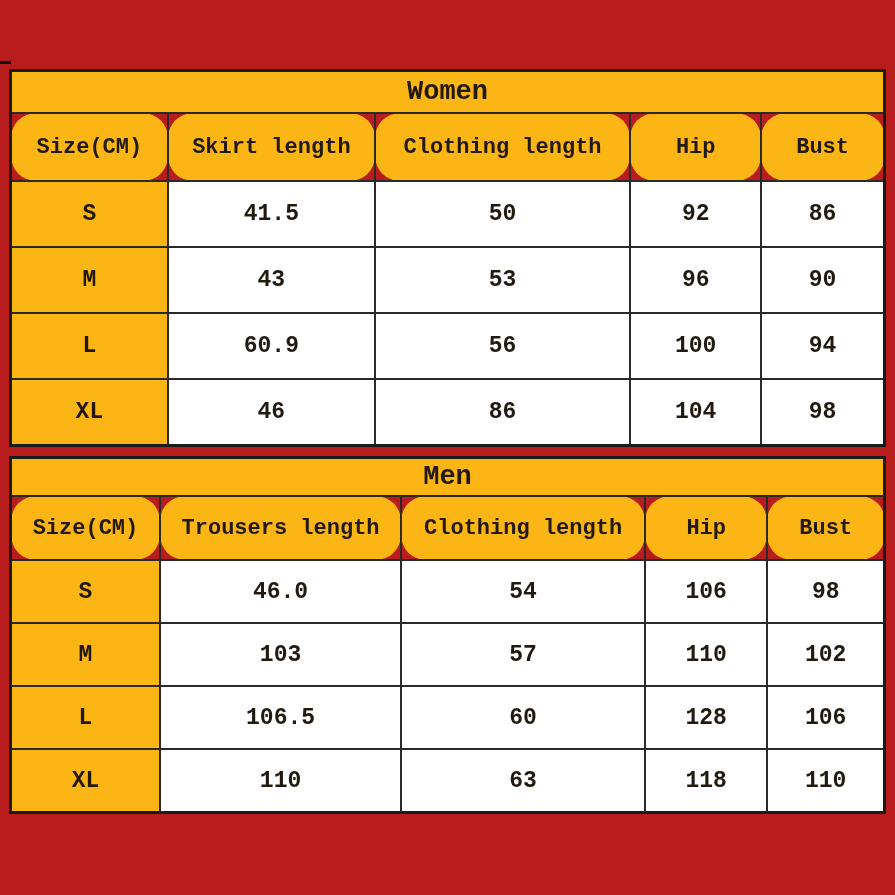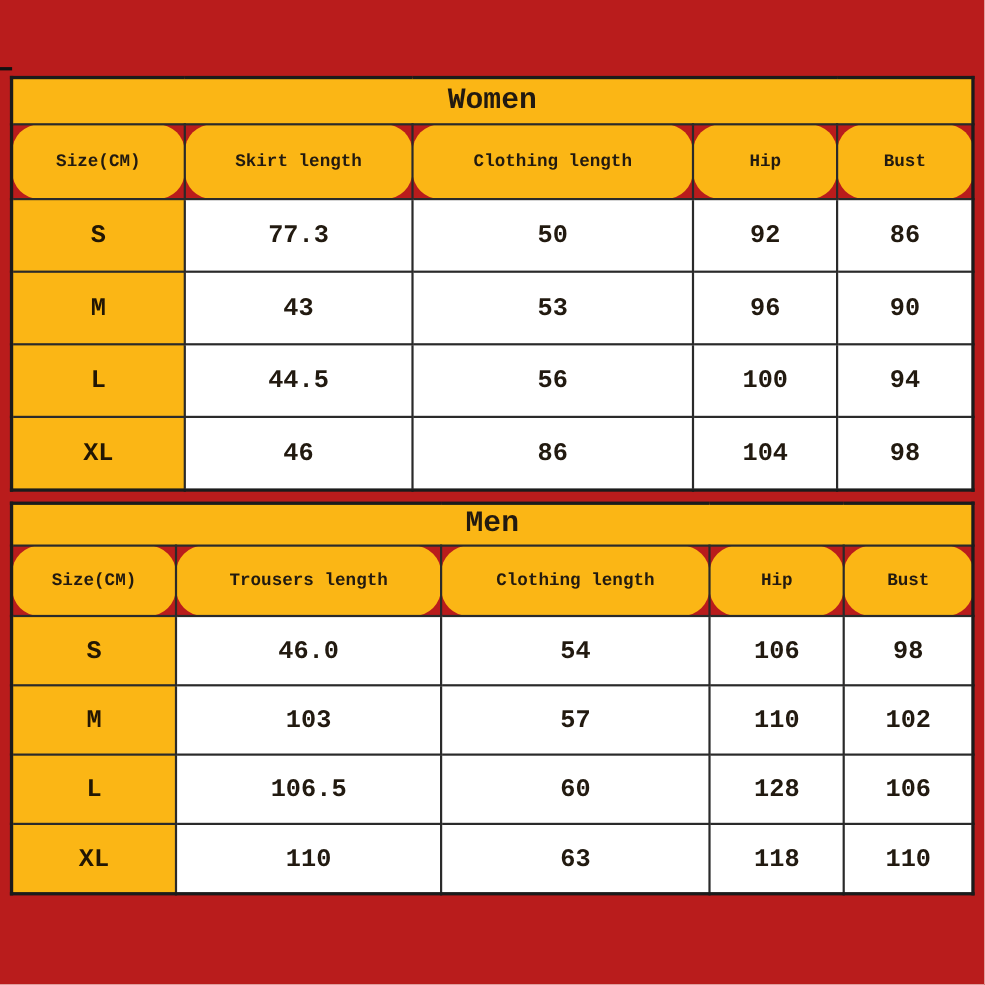--- a/index.html
+++ b/index.html
@@ -39,21 +39,21 @@
   }
   .title-row td {
     background: #FBB615;
     font-size: 27px;
     color: #221604;
   }
   table.women .title-row td { height: 40px; }
   table.men   .title-row td { height: 36px; }
   .header-row th {
     background: #FBB615;
-    font-size: 16px;
+    font-size: 22px;
     color: #2b1d07;
     border-radius: 25px;
   }
   table.women .header-row th { height: 66px; }
   table.men   .header-row th { height: 62px; }
   .data-row td {
     background: #ffffff;
     font-size: 23px;
     color: #16161f;
   }
@@ -94,35 +94,35 @@
     </tr>
     <tr class="header-row">
       <th>Size(CM)</th>
       <th>Skirt length</th>
       <th>Clothing length</th>
       <th>Hip</th>
       <th>Bust</th>
     </tr>
     <tr class="data-row">
       <td class="size-cell">S</td>
-      <td>77.3</td>
+      <td>41.5</td>
       <td>50</td>
       <td>92</td>
       <td>86</td>
     </tr>
     <tr class="data-row">
       <td class="size-cell">M</td>
       <td>43</td>
       <td>53</td>
       <td>96</td>
       <td>90</td>
     </tr>
     <tr class="data-row">
       <td class="size-cell">L</td>
-      <td>44.5</td>
+      <td>60.9</td>
       <td>56</td>
       <td>100</td>
       <td>94</td>
     </tr>
     <tr class="data-row">
       <td class="size-cell">XL</td>
       <td>46</td>
       <td>86</td>
       <td>104</td>
       <td>98</td>

